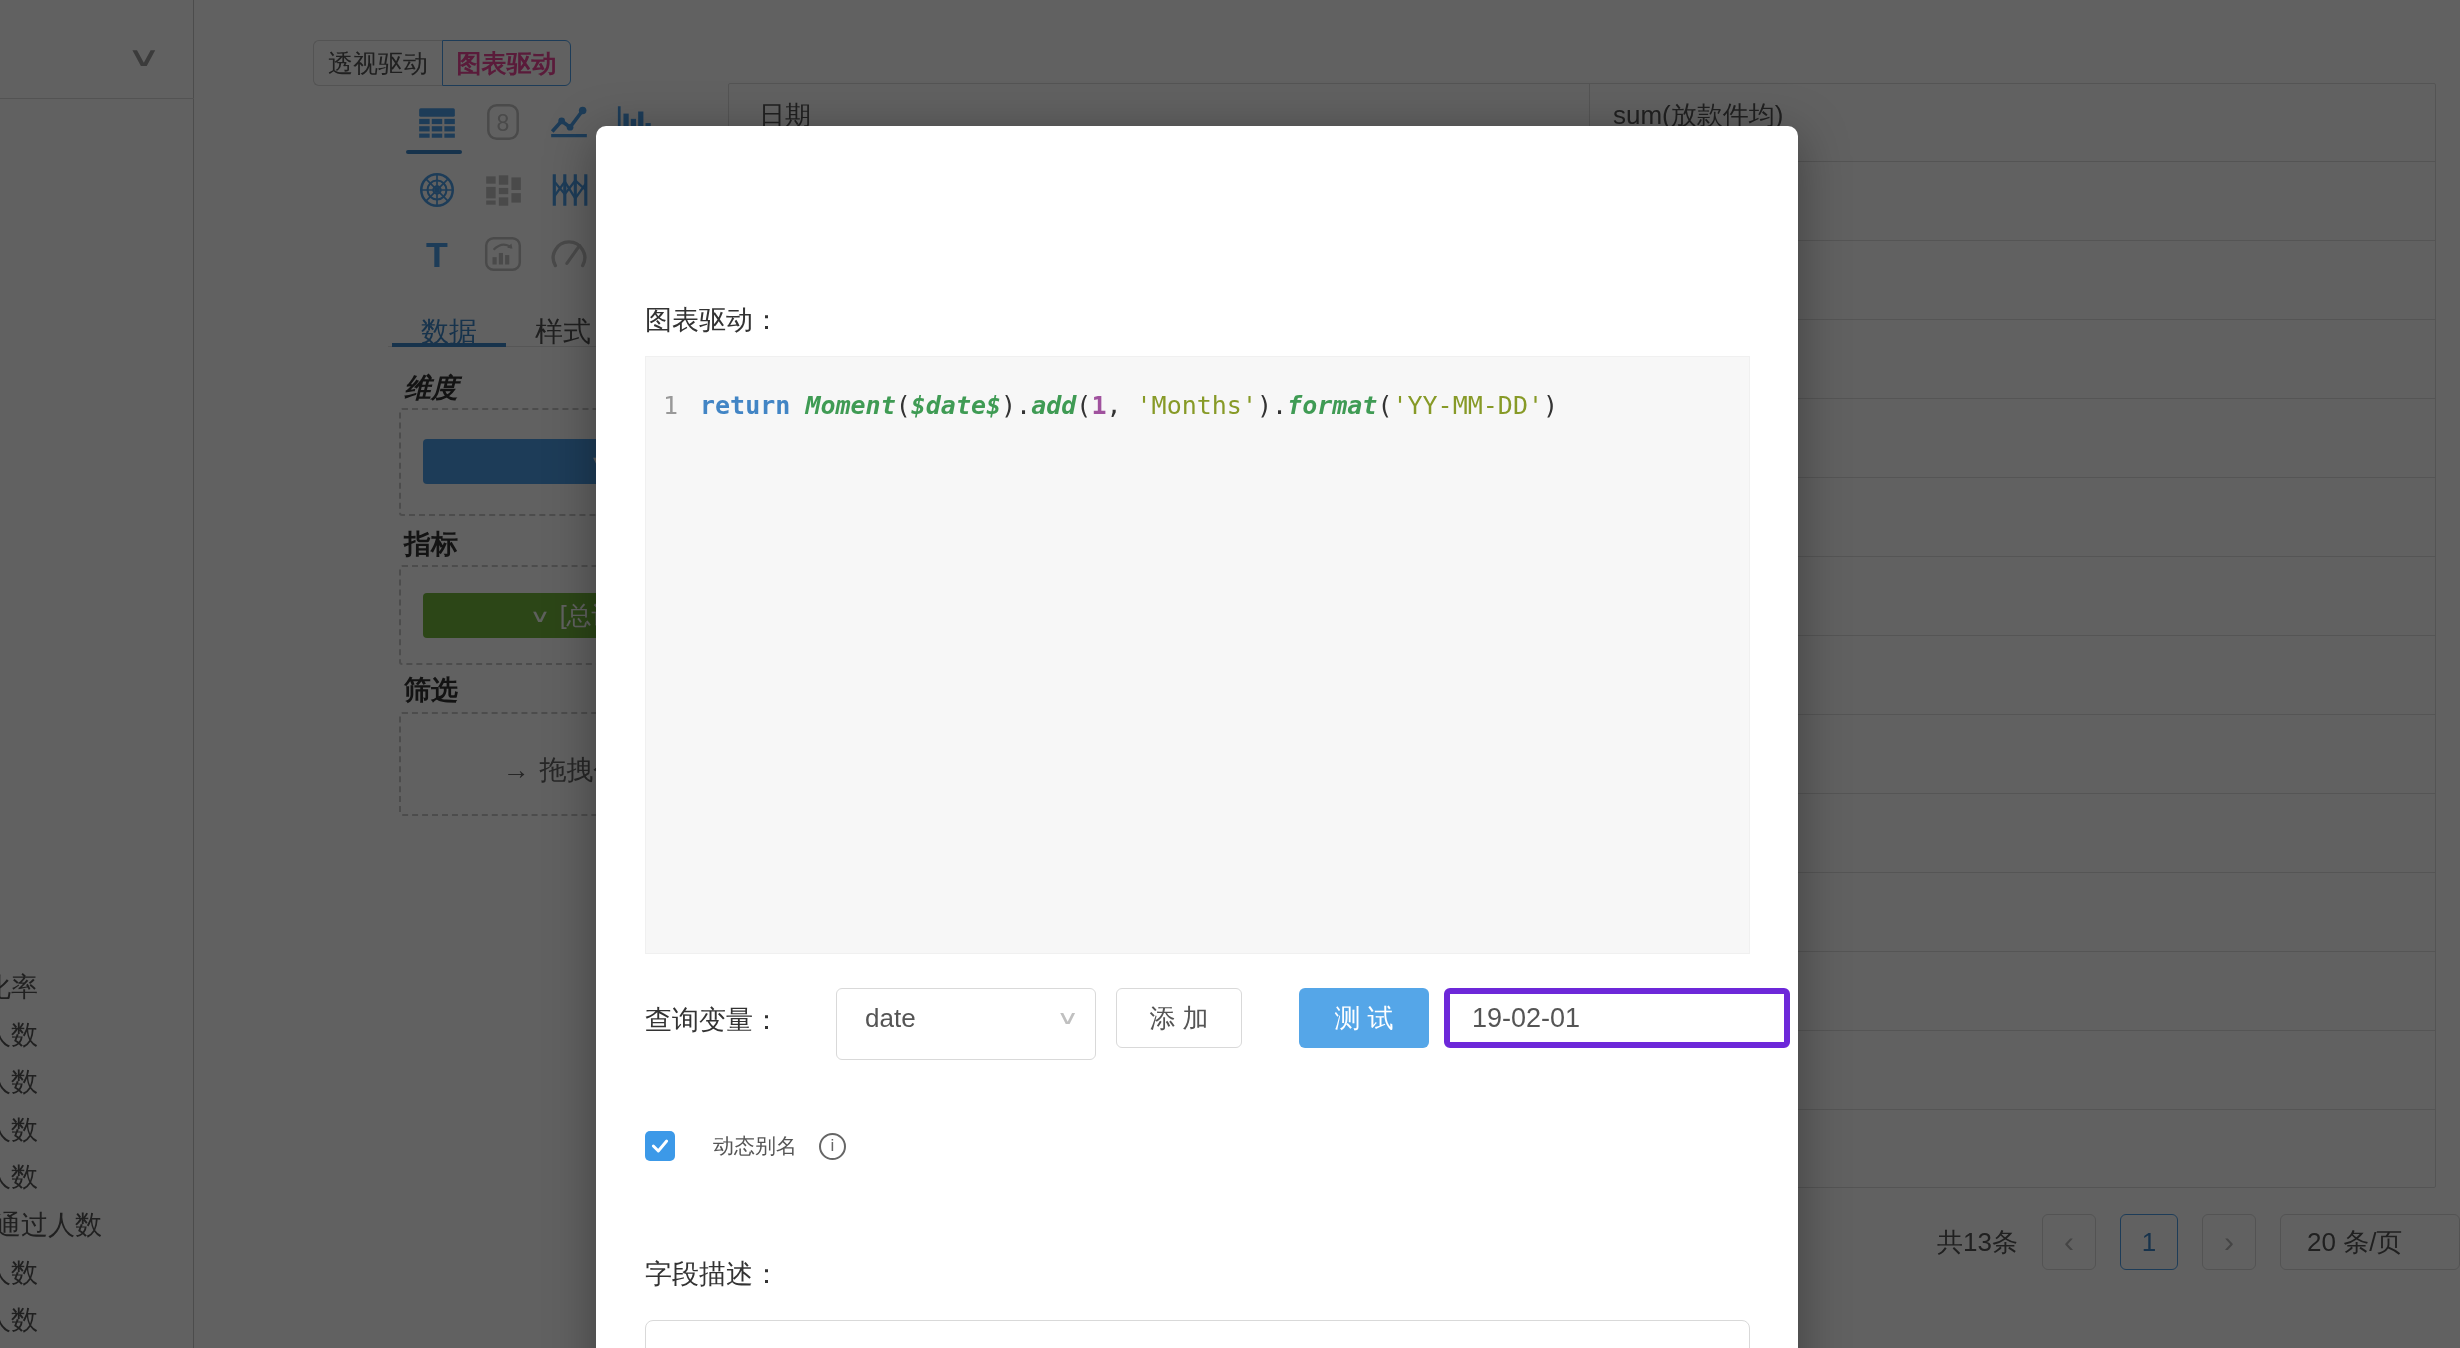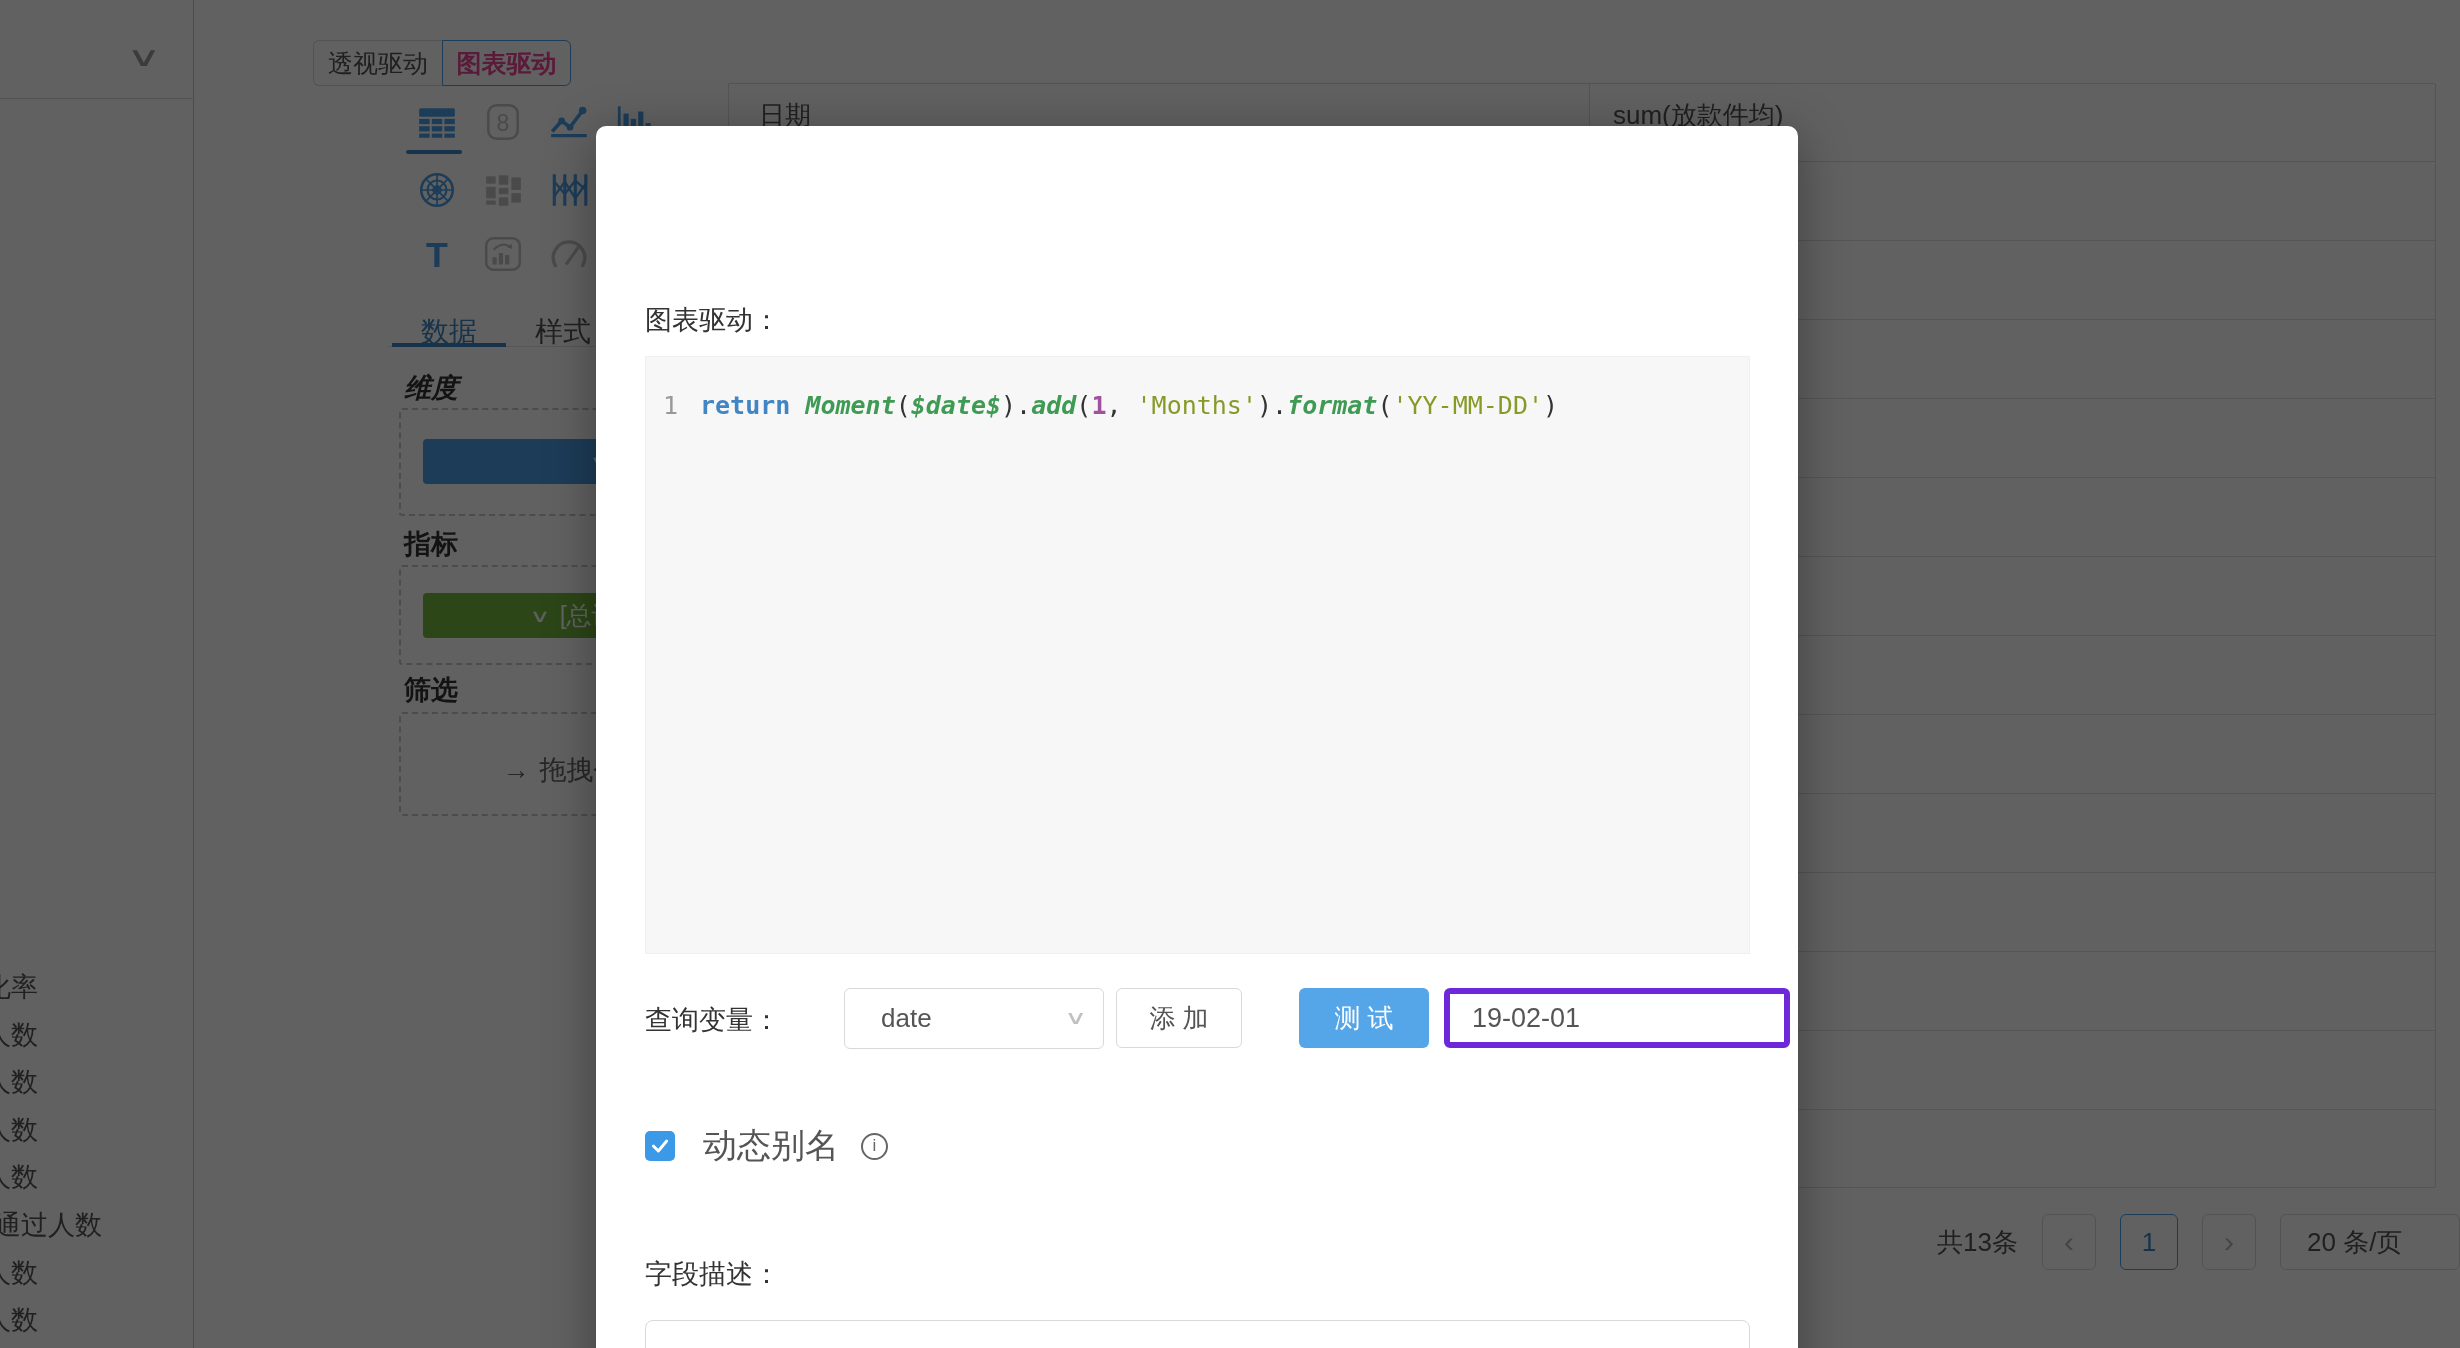--- a/index.html
+++ b/index.html
@@ -77,35 +77,35 @@
              font-size:25px;white-space:pre;}
   .gutter{width:54px;text-align:right;color:#999;padding-right:22px;flex:none;}
   .tok-plain{color:#333;font-weight:500;}
   .tok-keyword{font-weight:600;}
   .tok-function{font-weight:600;font-style:italic;}
   .tok-number{font-weight:600;}
   .tok-string{font-weight:400;}
 
   .query-row{position:absolute;left:49px;top:862px;height:60px;width:1105px;}
   .q-label{position:absolute;left:0;top:14px;font-size:27px;font-weight:500;color:#333;}
-  .q-select{position:absolute;left:199px;top:0;width:260px;height:61px;border:1px solid #d9d9d9;border-radius:6px;
-            background:#fff;font-size:26px;color:#555;line-height:58px;padding:0 36px;}
+  .q-select{position:absolute;left:191px;top:0;width:260px;height:72px;border:1px solid #d9d9d9;border-radius:6px;
+            background:#fff;font-size:26px;color:#555;line-height:58px;padding:0 28px;}
   .q-select .chev{position:absolute;right:18px;top:0;color:#c0c0c0;font-size:24px;transform:scale(1.3,.8);}
   .btn{position:absolute;top:0;height:60px;border:1px solid #d9d9d9;border-radius:6px;background:#fff;
        font-size:26px;color:#555;display:flex;align-items:center;justify-content:center;}
   .btn-add{left:471px;width:126px;}
   .btn-test{left:654px;width:130px;border:none;color:#fff;}
   .q-input-group{position:absolute;left:799px;top:0;width:346px;height:60px;border:6px solid #6d28d9;border-radius:6px;
                  background:#fff;display:flex;overflow:hidden;}
   .q-input{flex:1;border:none;outline:none;font-size:27px;color:#555;padding-left:22px;background:#fff;
            font-family:"Liberation Sans","DejaVu Sans",sans-serif;}
 
   .check-row{position:absolute;left:49px;top:1004px;height:32px;display:flex;align-items:center;}
   .checkbox{width:30px;height:30px;border-radius:5px;display:flex;align-items:center;justify-content:center;}
-  .check-label{margin-left:28px;font-size:34px;color:#555;}
+  .check-label{margin-left:38px;font-size:21px;color:#555;}
   .info-icon{margin-left:22px;width:27px;height:27px;border:2px solid #666;border-radius:50%;
              font-size:17px;color:#666;display:flex;align-items:center;justify-content:center;font-style:normal;}
 
   .desc-input{position:absolute;left:49px;top:1194px;width:1105px;height:80px;border:1px solid #d9d9d9;border-radius:8px;background:#fff;}
 </style>
 </head>
 <body>
 
 <div class="stage">
 

